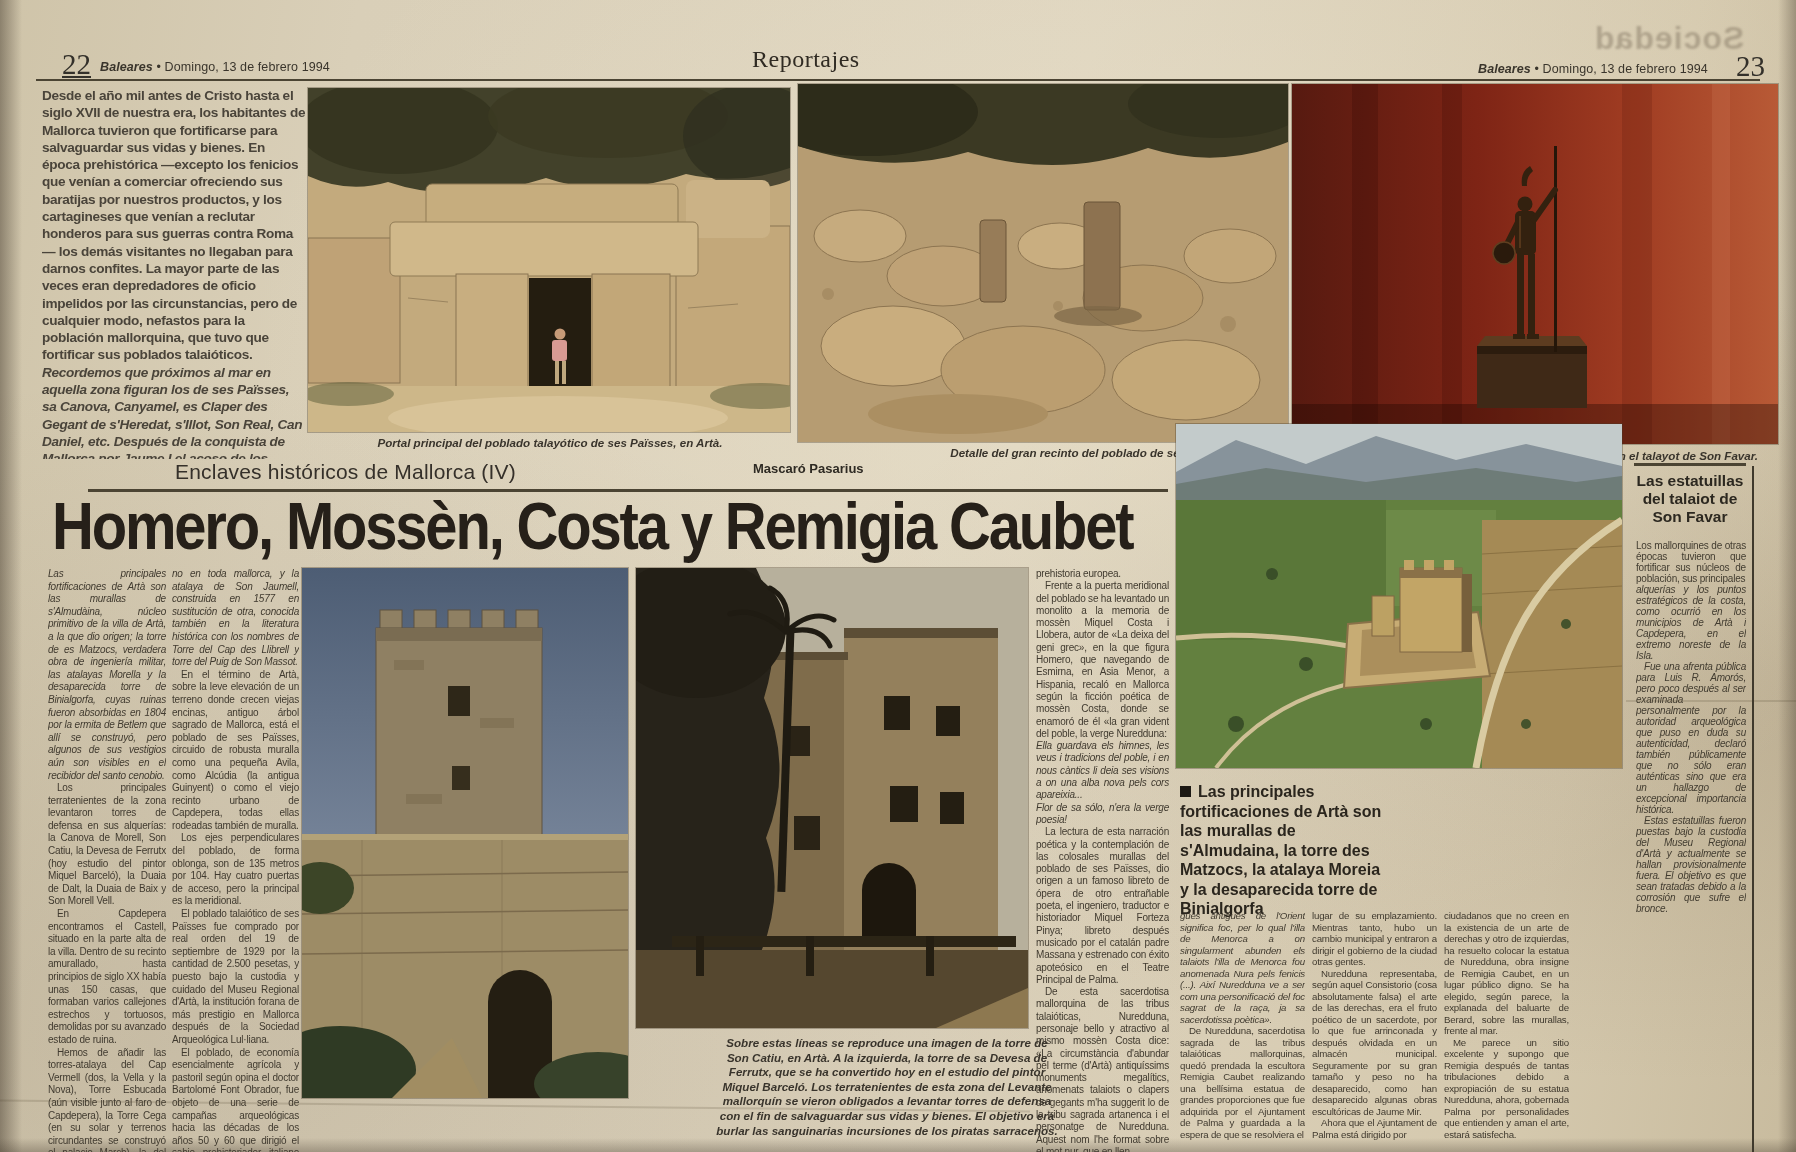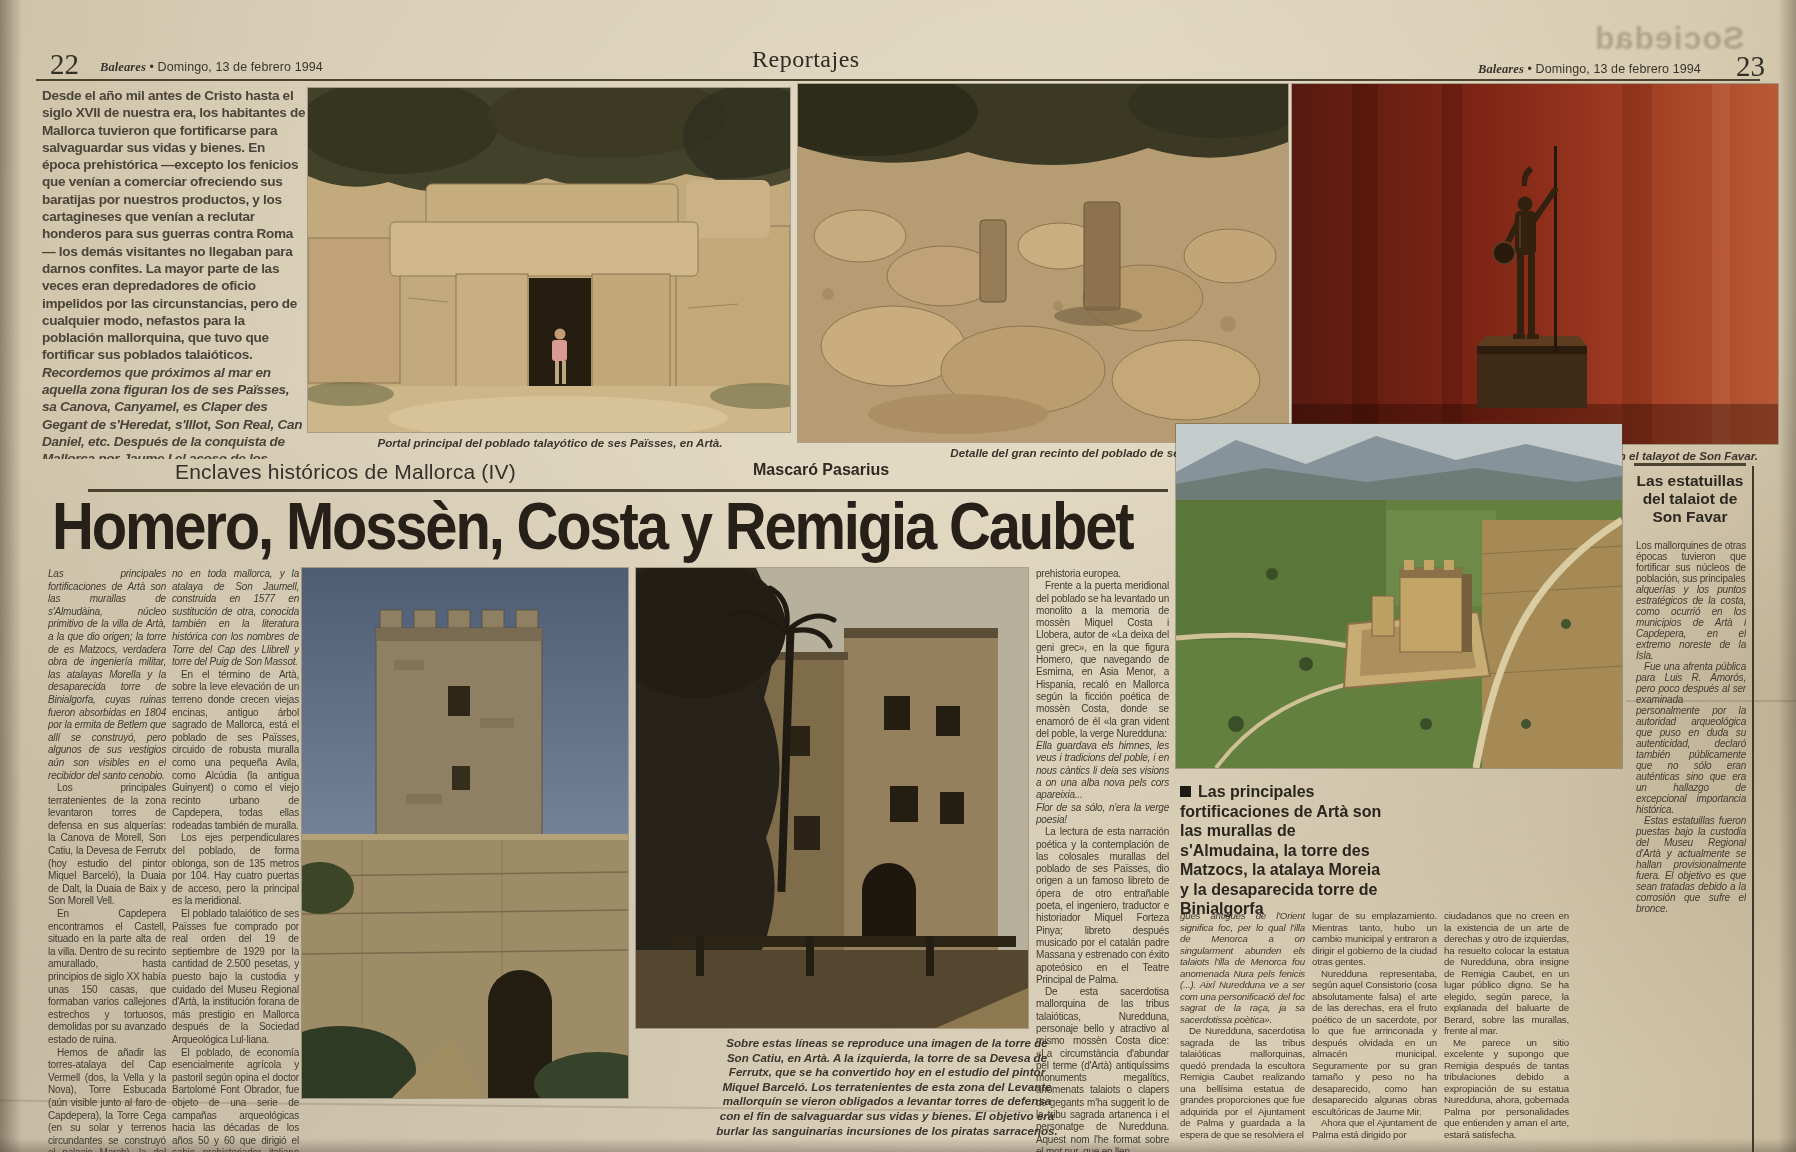--- a/index.html
+++ b/index.html
@@ -14,52 +14,52 @@
   }
   .edgeL{position:absolute;left:0;top:0;width:22px;height:1152px;background:linear-gradient(90deg,rgba(58,48,36,.45),rgba(58,48,36,0));}
   .edgeR{position:absolute;right:0;top:0;width:18px;height:1152px;background:linear-gradient(270deg,rgba(58,48,36,.35),rgba(58,48,36,0));}
   .edgeB{position:absolute;left:0;bottom:0;width:1796px;height:14px;background:linear-gradient(0deg,rgba(58,48,36,.30),rgba(58,48,36,0));}
   .abs{position:absolute;}
   .hrule{position:absolute;background:#4b4433;height:2px;}
   .vrule{position:absolute;background:#4b4433;width:2px;}
   .crease{position:absolute;background:rgba(80,66,44,.18);}
   .hdr-num{font-family:"Liberation Serif",serif;font-size:29px;color:#33302a;}
   .hdr-small{font-size:12.5px;color:#3a352c;letter-spacing:.1px;}
-  .hdr-small .mast{font-weight:bold;font-style:italic;font-family:Liberation Serif, serif;}
+  .hdr-small .mast{font-weight:bold;font-style:italic;}
   .section-title{font-family:"Liberation Serif",serif;font-size:24px;color:#302b23;letter-spacing:.5px;}
   .bleed{font-weight:bold;font-size:32px;color:rgba(110,98,78,.38);transform:scaleX(-1);filter:blur(1.1px);letter-spacing:1px;}
   .intro{font-size:13.6px;line-height:17.3px;color:#4a443a;font-weight:bold;text-align:left;letter-spacing:-.3px;overflow:hidden;}
   .intro p{margin:0;}
   .it{font-style:italic;}
   .photo{position:absolute;outline:1px solid rgba(70,58,40,.35);background:#b6a27c;}
   .photo svg{display:block;}
   .caption{position:absolute;font-weight:bold;font-style:italic;font-size:11.6px;line-height:14.6px;text-align:center;color:#39342c;}
   .kicker{font-size:21px;color:#35302a;letter-spacing:.2px;}
-  .byline{font-size:16px;font-weight:bold;color:#2e2a23;}
+  .byline{font-size:13px;font-weight:bold;color:#2e2a23;}
   .headline{font-weight:bold;font-size:67px;letter-spacing:-2.5px;color:#262019;white-space:nowrap;transform:scaleX(.865);transform-origin:left top;}
   .col{position:absolute;text-align:justify;font-size:10px;line-height:12.6px;letter-spacing:-.2px;color:#403a2f;overflow:hidden;}
   .col p{margin:0;text-indent:9px;}
   .col p.ni{text-indent:0;}
   .pq{position:absolute;font-weight:bold;font-size:16px;line-height:19.5px;color:#2a251d;text-align:left;}
   .sq{display:inline-block;width:11px;height:11px;background:#1d1914;margin-right:7px;}
   .sb-title{position:absolute;font-weight:bold;font-size:15.5px;line-height:18px;text-align:center;color:#2c2820;}
   .sb{position:absolute;text-align:justify;font-size:10px;line-height:11px;letter-spacing:-.2px;color:#423c30;overflow:hidden;}
   .sb p{margin:0;text-indent:8px;}
   .sb p.ni{text-indent:0;}
 </style>
 </head>
 <body>
 
 <div class="paper">
 
   <div class="edgeL"></div>
   <div class="edgeR"></div>
   <div class="edgeB"></div>
 
-  <div class="abs hdr-num" style="left:50px;top:48px;">22</div>
+  <div class="abs hdr-num" style="left:62px;top:48px;text-decoration:underline;">22</div>
   <div class="abs hdr-small" style="left:100px;top:60px;">
     <span class="mast">Baleares</span>
     <span>• Domingo, 13 de febrero 1994</span>
   </div>
   <div class="abs section-title" style="left:752px;top:46px;">Reportajes</div>
   <div class="abs hdr-small" style="left:1478px;top:62px;">
     <span class="mast">Baleares</span>
     <span>• Domingo, 13 de febrero 1994</span>
   </div>
   <div class="abs hdr-num" style="left:1736px;top:50px;">23</div>

